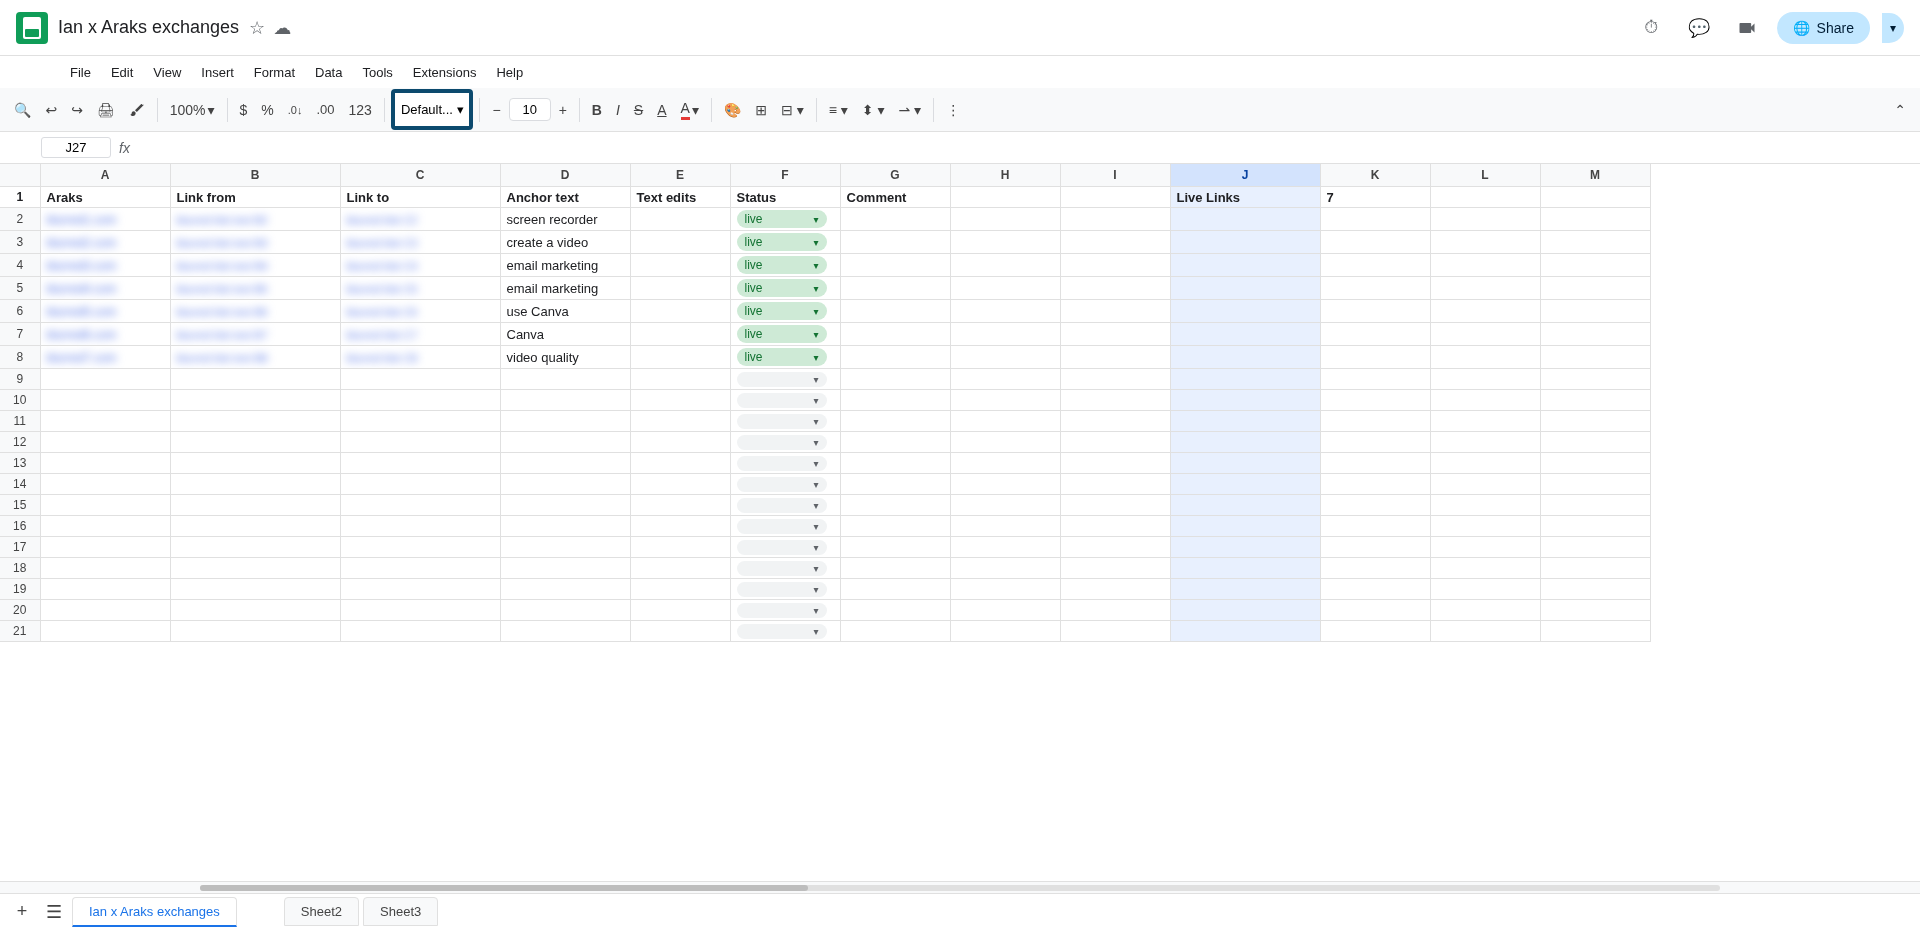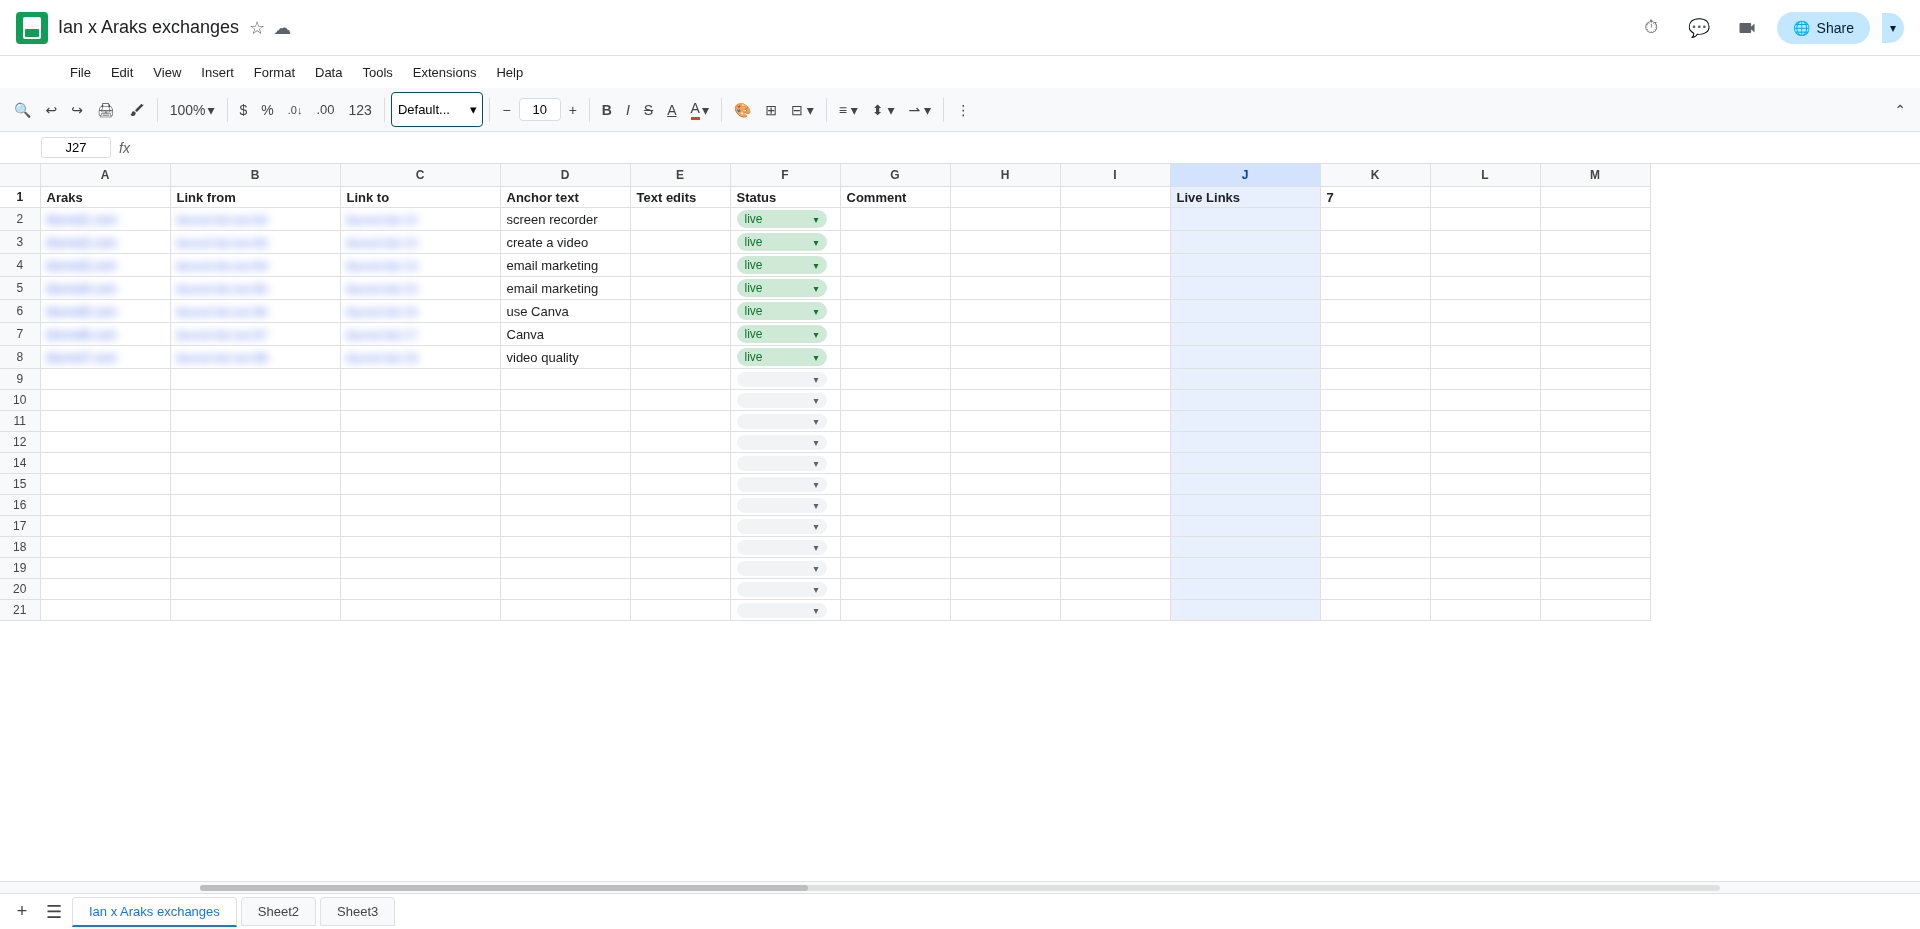--- a/index.html
+++ b/index.html
@@ -60,23 +60,23 @@
       background: #f8f9fa; border-bottom: 1px solid #e0e0e0;
       height: 44px; gap: 2px; flex-wrap: nowrap; overflow: hidden;
     }
     .tb-btn {
       padding: 4px 6px; border-radius: 4px; cursor: pointer;
       color: #444; font-size: 14px; display: flex; align-items: center;
       gap: 2px; border: none; background: none; white-space: nowrap;
     }
     .tb-separator { width: 1px; height: 24px; background: #dadce0; margin: 0 4px; }
     .tb-select {
-      border: 1px solid #0c4a6e; border-radius: 4px; padding: 9px 6px;
+      border: 4px solid #0c4a6e; border-radius: 4px; padding: 9px 6px;
       font-size: 13px; background: #fff; cursor: pointer; display: flex;
-      align-items: center; gap: 20px;
+      align-items: center; gap: 4px;
     }
     .font-size-box {
       border: 1px solid #dadce0; border-radius: 4px; padding: 3px 6px;
       font-size: 13px; width: 42px; text-align: center; background: #fff;
     }
 
     
     #formula-bar {
       display: flex; align-items: center; padding: 3px 8px;
       border-bottom: 1px solid #e0e0e0; height: 32px; gap: 8px;
@@ -547,20 +547,38 @@
             </div></td>
           <td></td>
           <td></td>
           <td></td>
           <td class="col-j"></td>
           <td></td>
           <td></td>
           <td></td>
         </tr>
         <tr>
+          <td class="row-header">13</td>
+          <td></td>
+          <td></td>
+          <td></td>
+          <td></td>
+          <td></td>
+          <td><div class="empty-dropdown">
+              <span class="arrow">▾</span>
+            </div></td>
+          <td></td>
+          <td></td>
+          <td></td>
+          <td class="col-j"></td>
+          <td></td>
+          <td></td>
+          <td></td>
+        </tr>
+        <tr>
           <td class="row-header">14</td>
           <td></td>
           <td></td>
           <td></td>
           <td></td>
           <td></td>
           <td><div class="empty-dropdown">
               <span class="arrow">▾</span>
             </div></td>
           <td></td>
@@ -704,15 +722,15 @@
 <div id="scroll-bar-area">
   <div class="scroll-track">
     <div class="scroll-thumb"></div>
   </div>
 </div>
 
 <div id="bottom-bar">
   <button class="add-sheet-btn">+</button>
   <button class="add-sheet-btn">☰</button>
   <div class="sheet-tab active">Ian x Araks exchanges</div>
-  <div class="sheet-tab" style="font-size:13px; padding:6px 16px; background:#f8f9fa; border:1px solid #e0e0e0;">Sheet2</div>
+  <div class="sheet-tab" style="font-size:13px; padding:6px 16px; background:#f8f9fa; border:1px solid #e0e0e0;margin-left:43px;">Sheet2</div>
   <div class="sheet-tab" style="font-size:13px; padding:6px 16px; background:#f8f9fa; border:1px solid #e0e0e0;">Sheet3</div>
 </div>
 
 </body></html>

